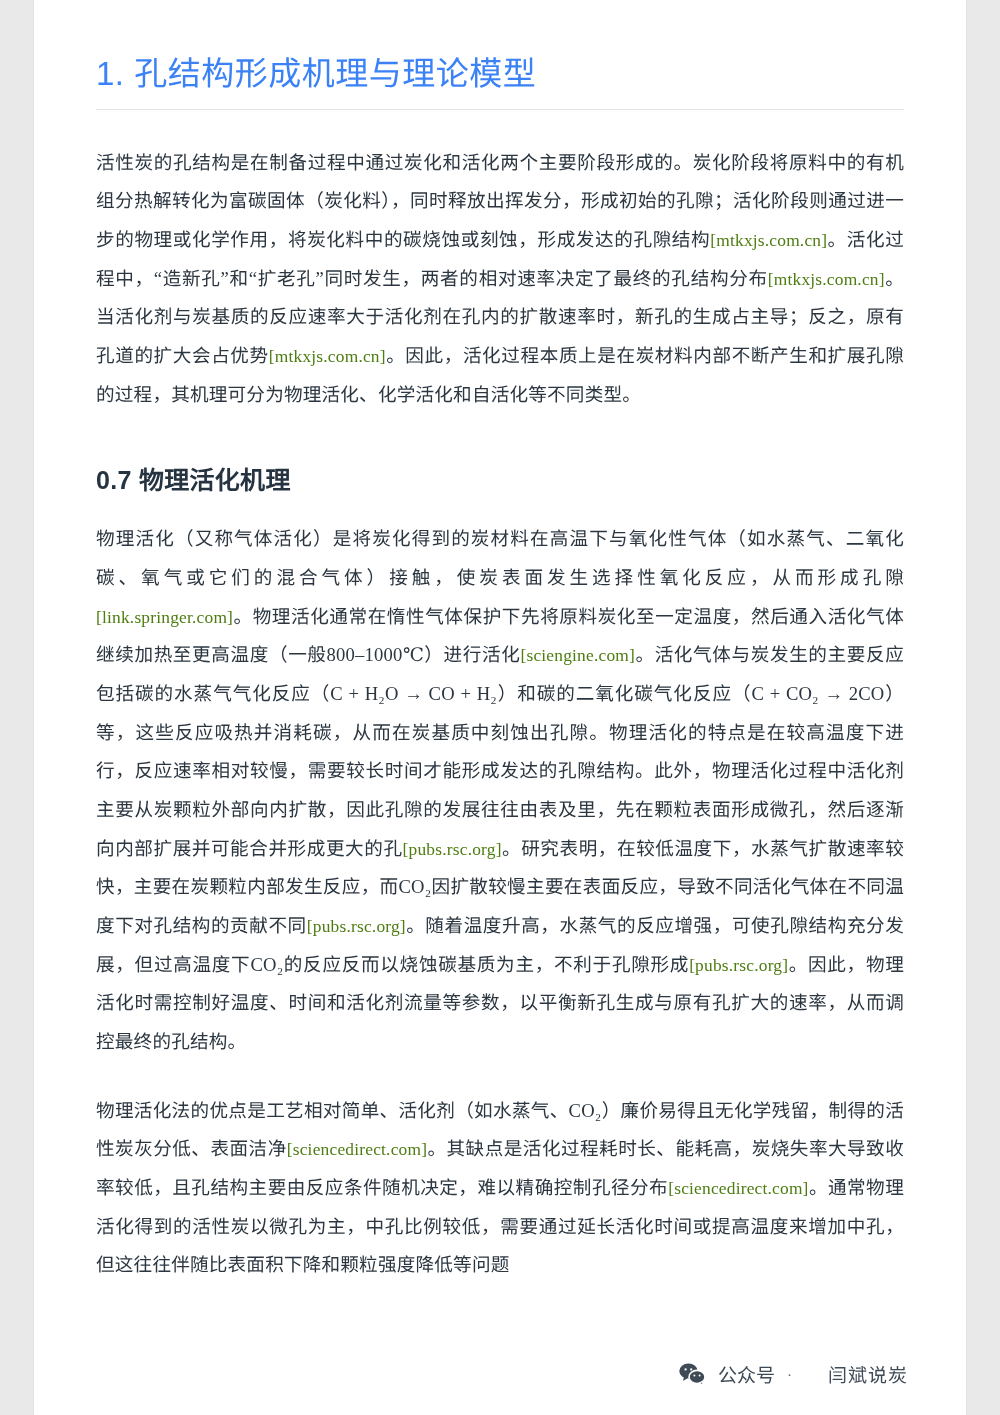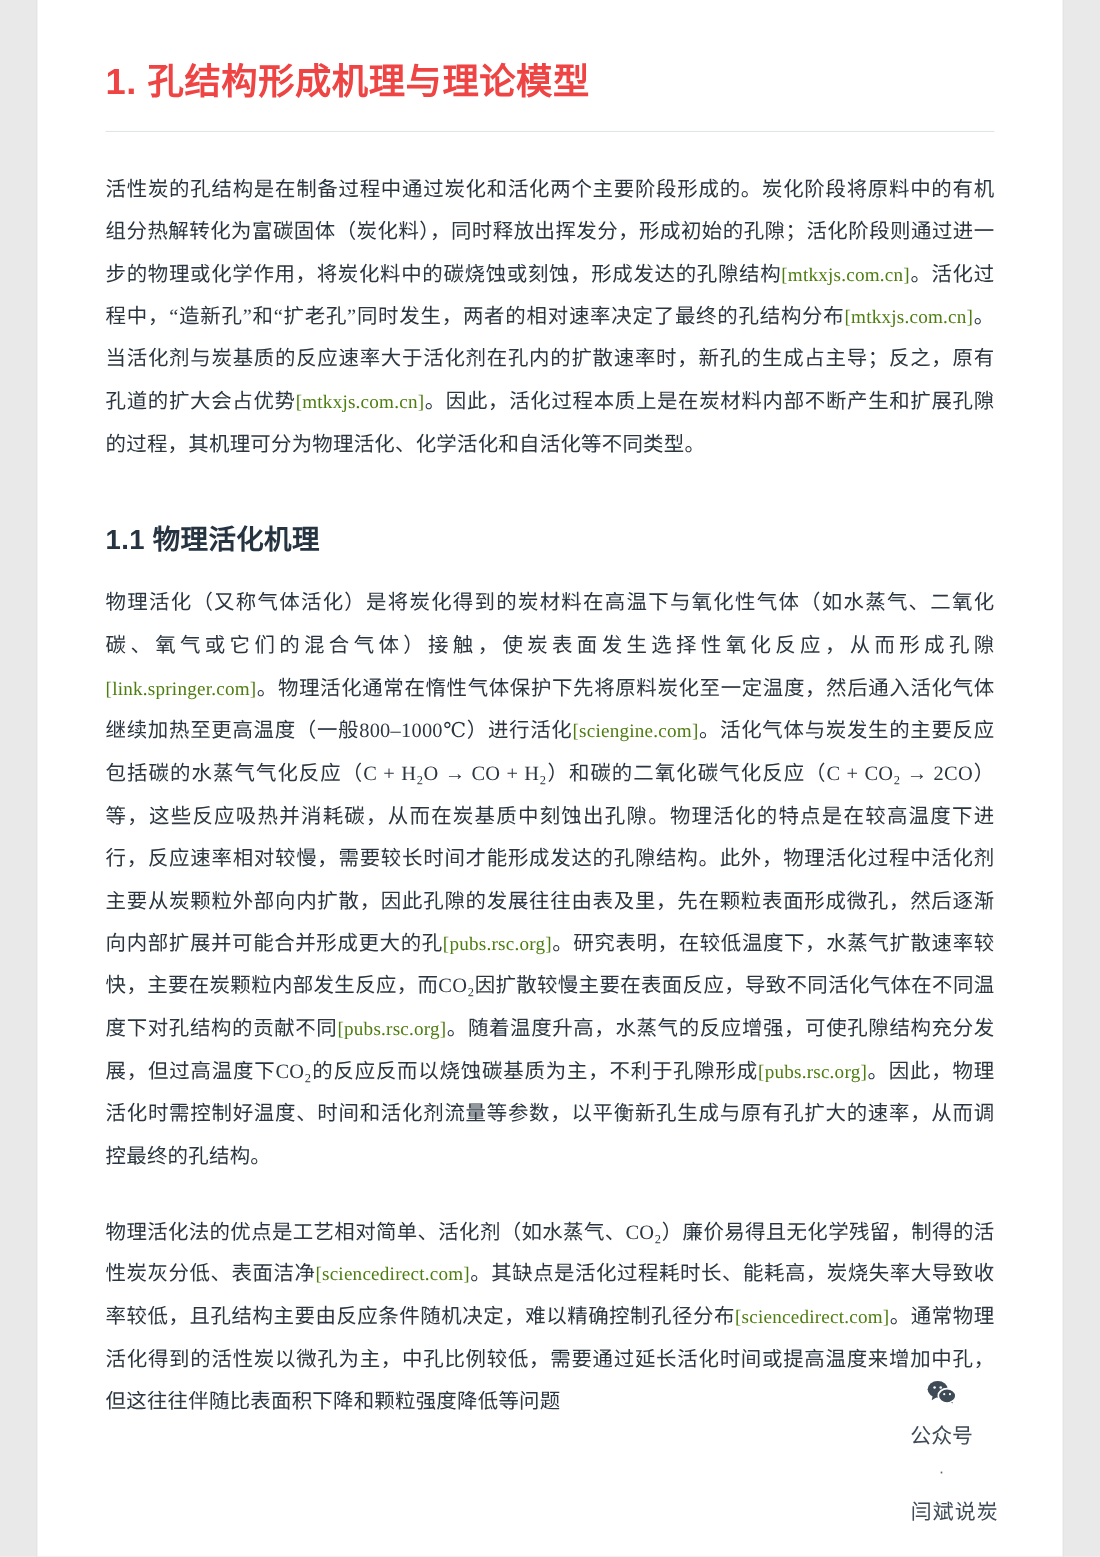--- a/index.html
+++ b/index.html
@@ -23,23 +23,23 @@
     background: #ffffff;
     box-shadow: 0 0 0 1px rgba(0,0,0,0.03);
   }
   .content {
     padding: 52px 62px 0 62px;
   }
   h1.doc-title {
     font-family: "Liberation Sans", "DejaVu Sans", sans-serif;
     font-size: 33px;
     line-height: 1.35;
-    font-weight: bold;
-    color: #ef4444;
-    margin: 0 0 22px 0;
+    font-weight: normal;
+    color: #3b82f6;
+    margin: 0 0 12px 0;
     letter-spacing: 0.5px;
   }
   .rule {
     height: 1px;
     background: #e2e4e6;
     margin: 0 0 34px 0;
   }
   h2.section-title {
     font-family: "Liberation Sans", "DejaVu Sans", sans-serif;
     font-size: 25px;
@@ -65,21 +65,20 @@
   .footer-brand {
     position: absolute;
     right: 58px;
     bottom: 28px;
     display: flex;
     align-items: center;
     gap: 12px;
     color: #3e4a56;
     font-family: "Liberation Sans", "DejaVu Sans", sans-serif;
     font-size: 19px;
-    flex-direction: column;
   }
   .footer-brand .wc-icon {
     width: 28px;
     height: 24px;
     position: relative;
     display: inline-block;
   }
   .footer-brand .wc-icon svg { display: block; }
   .sep-dot { font-size: 15px; color: #55626e; }
   .brand-name { letter-spacing: 1px; margin-left: 24px; }
@@ -101,21 +100,21 @@
 <div class="page-edge-right"></div>
 
 <div class="page">
   <div class="content">
 
     <h1 class="doc-title">1. 孔结构形成机理与理论模型</h1>
     <div class="rule"></div>
 
     <p class="para" id="p0"><span>活性炭的孔结构是在制备过程中通过炭化和活化两个主要阶段形成的。炭化阶段将原料中的有机组分热解转化为富碳固体（炭化料），同时释放出挥发分，形成初始的孔隙；活化阶段则通过进一步的物理或化学作用，将炭化料中的碳烧蚀或刻蚀，形成发达的孔隙结构</span><a class="cite" href="#">[mtkxjs.com.cn]</a><span>。活化过程中，“造新孔”和“扩老孔”同时发生，两者的相对速率决定了最终的孔结构分布</span><a class="cite" href="#">[mtkxjs.com.cn]</a><span>。当活化剂与炭基质的反应速率大于活化剂在孔内的扩散速率时，新孔的生成占主导；反之，原有孔道的扩大会占优势</span><a class="cite" href="#">[mtkxjs.com.cn]</a><span>。因此，活化过程本质上是在炭材料内部不断产生和扩展孔隙的过程，其机理可分为物理活化、化学活化和自活化等不同类型。</span></p>
 
-    <h2 class="section-title">1.1 物理活化机理</h2>
+    <h2 class="section-title">0.7 物理活化机理</h2>
 
     <p class="para" id="p1"><span>物理活化（又称气体活化）是将炭化得到的炭材料在高温下与氧化性气体（如水蒸气、二氧化碳、氧气或它们的混合气体）接触，使炭表面发生选择性氧化反应，从而形成孔隙</span><a class="cite" href="#">[link.springer.com]</a><span>。物理活化通常在惰性气体保护下先将原料炭化至一定温度，然后通入活化气体继续加热至更高温度（一般800–1000℃）进行活化</span><a class="cite" href="#">[sciengine.com]</a><span>。活化气体与炭发生的主要反应包括碳的水蒸气气化反应（C + H₂O → CO + H₂）和碳的二氧化碳气化反应（C + CO₂ → 2CO）等，这些反应吸热并消耗碳，从而在炭基质中刻蚀出孔隙。物理活化的特点是在较高温度下进行，反应速率相对较慢，需要较长时间才能形成发达的孔隙结构。此外，物理活化过程中活化剂主要从炭颗粒外部向内扩散，因此孔隙的发展往往由表及里，先在颗粒表面形成微孔，然后逐渐向内部扩展并可能合并形成更大的孔</span><a class="cite" href="#">[pubs.rsc.org]</a><span>。研究表明，在较低温度下，水蒸气扩散速率较快，主要在炭颗粒内部发生反应，而CO₂因扩散较慢主要在表面反应，导致不同活化气体在不同温度下对孔结构的贡献不同</span><a class="cite" href="#">[pubs.rsc.org]</a><span>。随着温度升高，水蒸气的反应增强，可使孔隙结构充分发展，但过高温度下CO₂的反应反而以烧蚀碳基质为主，不利于孔隙形成</span><a class="cite" href="#">[pubs.rsc.org]</a><span>。因此，物理活化时需控制好温度、时间和活化剂流量等参数，以平衡新孔生成与原有孔扩大的速率，从而调控最终的孔结构。</span></p>
 
     <p class="para" id="p2"><span>物理活化法的优点是工艺相对简单、活化剂（如水蒸气、CO₂）廉价易得且无化学残留，制得的活性炭灰分低、表面洁净</span><a class="cite" href="#">[sciencedirect.com]</a><span>。其缺点是活化过程耗时长、能耗高，炭烧失率大导致收率较低，且孔结构主要由反应条件随机决定，难以精确控制孔径分布</span><a class="cite" href="#">[sciencedirect.com]</a><span>。通常物理活化得到的活性炭以微孔为主，中孔比例较低，需要通过延长活化时间或提高温度来增加中孔，但这往往伴随比表面积下降和颗粒强度降低等问题</span></p>
 
   </div>
 
   <div class="footer-brand">
     <span class="wc-icon">
       <svg width="28" height="24" viewBox="0 0 28 24" xmlns="http://www.w3.org/2000/svg">

